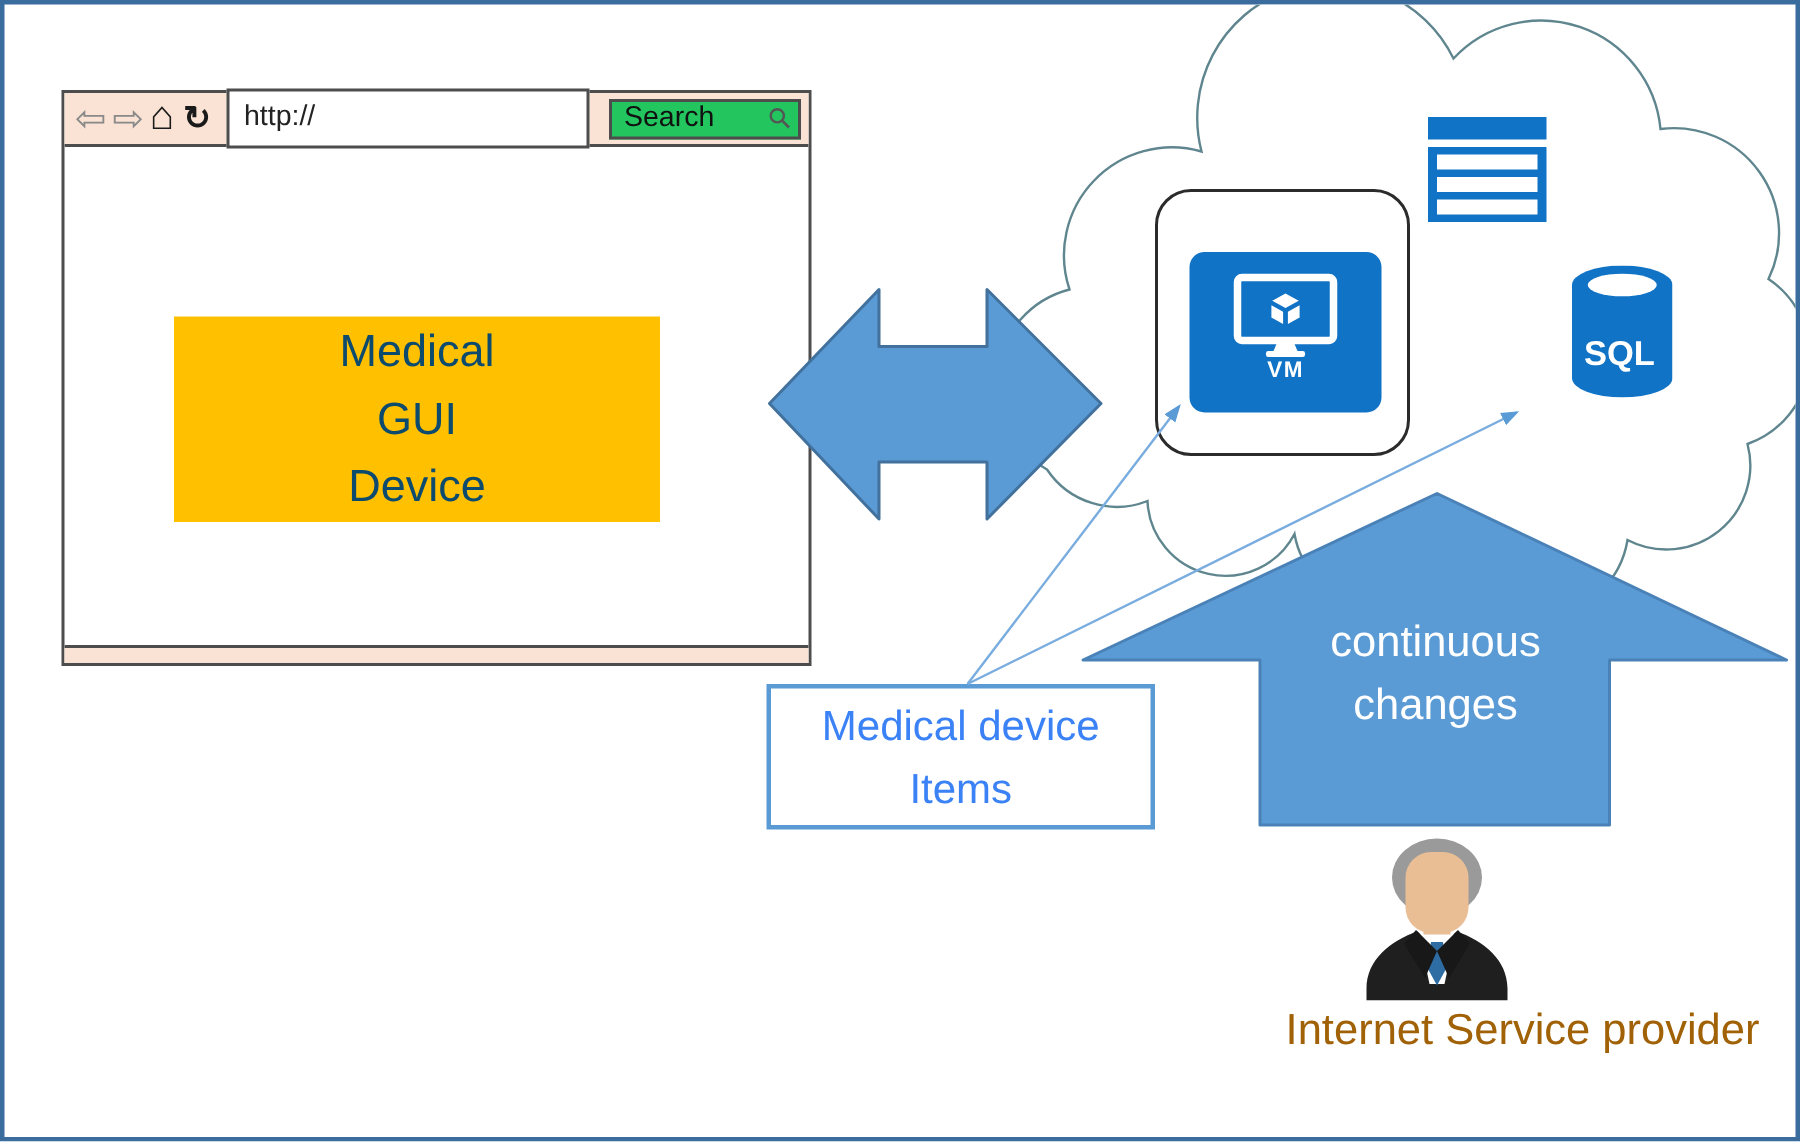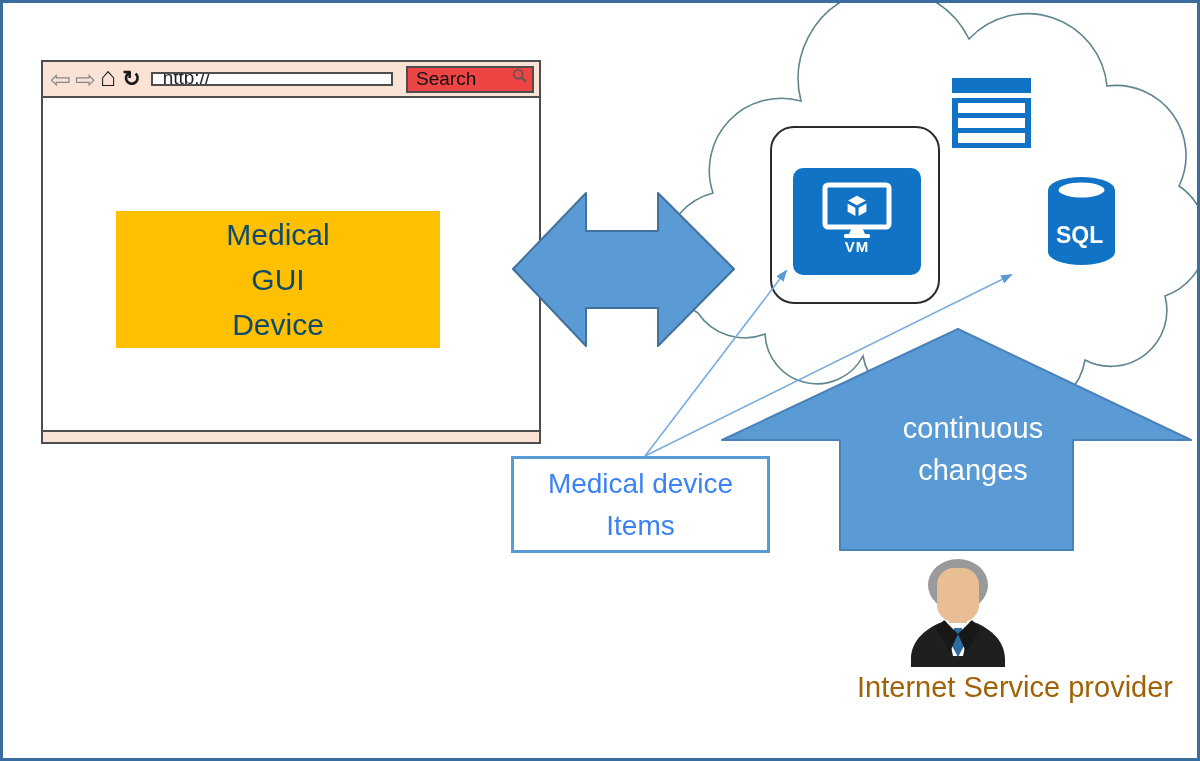--- a/index.html
+++ b/index.html
@@ -5,43 +5,43 @@
   html,body{margin:0;padding:0;background:#fff;}
   .stage{
     position:relative;width:1200px;height:761px;box-sizing:border-box;
     background:#ffffff;border:3px solid #3A6C9E;overflow:hidden;
     font-family:"Liberation Sans",sans-serif;
   }
   
   .svg-layer{position:absolute;left:0;top:0;width:1200px;height:761px;}
   .layer-cloud{z-index:1;}
   .layer-arrows{z-index:3;pointer-events:none;}
-  .html4{z-index:4;margin-left:16px;}
+  .html4{z-index:4;}
 
   
   .browser{
     position:absolute;left:38px;top:57px;width:500px;height:384px;
     box-sizing:border-box;border:2px solid #4d4d4d;background:#fff;z-index:2;
   }
   .toolbar{
     height:36px;background:#FAE3D4;border-bottom:2px solid #4d4d4d;
     display:flex;align-items:center;padding:0 5px;box-sizing:border-box;
   }
   .tb-icon{display:inline-block;line-height:1;margin:0 2px;cursor:default;user-select:none;}
   .nav-arrow{font-size:25px;color:#8a8a8a;}
   .home{font-size:27px;color:#1a1a1a;font-weight:bold;margin-top:-3px;}
   .refresh{font-size:22px;color:#1a1a1a;font-weight:bold;margin:0 2px 0 4px;}
   .url-input{
-    margin-left:8px;width:242px;height:14px;box-sizing:border-box;
+    margin-left:8px;width:242px;height:40px;box-sizing:border-box;
     border:2px solid #4d4d4d;background:#fff;font-family:"Liberation Sans",sans-serif;
     font-size:19px;color:#222;padding:0 0 2px 10px;outline:none;
   }
   .search-box{
     margin-left:auto;width:128px;height:27px;box-sizing:border-box;
-    border:2px solid #4d4d4d;background:#ef4444;display:flex;align-items:flex-start;
+    border:2px solid #4d4d4d;background:#22c55e;display:flex;align-items:center;
     padding:0 4px 0 8px;
   }
   .search-label{font-size:19px;color:#111;flex:1;}
   .statusbar{
     position:absolute;left:0;right:0;bottom:0;height:10px;
     background:#FAE3D4;border-top:2px solid #4d4d4d;
   }
 
   
   .gui-box{

